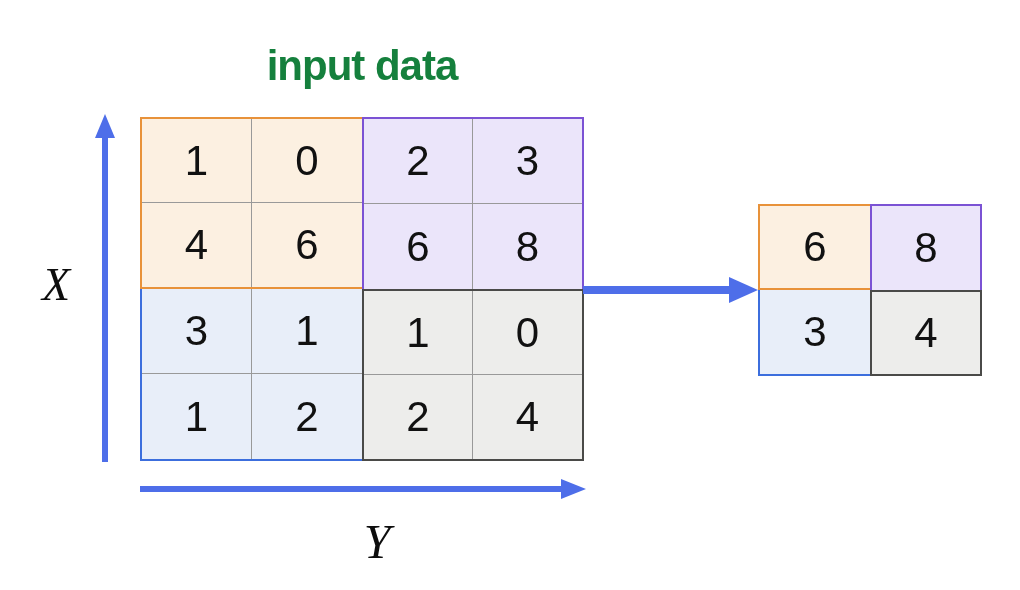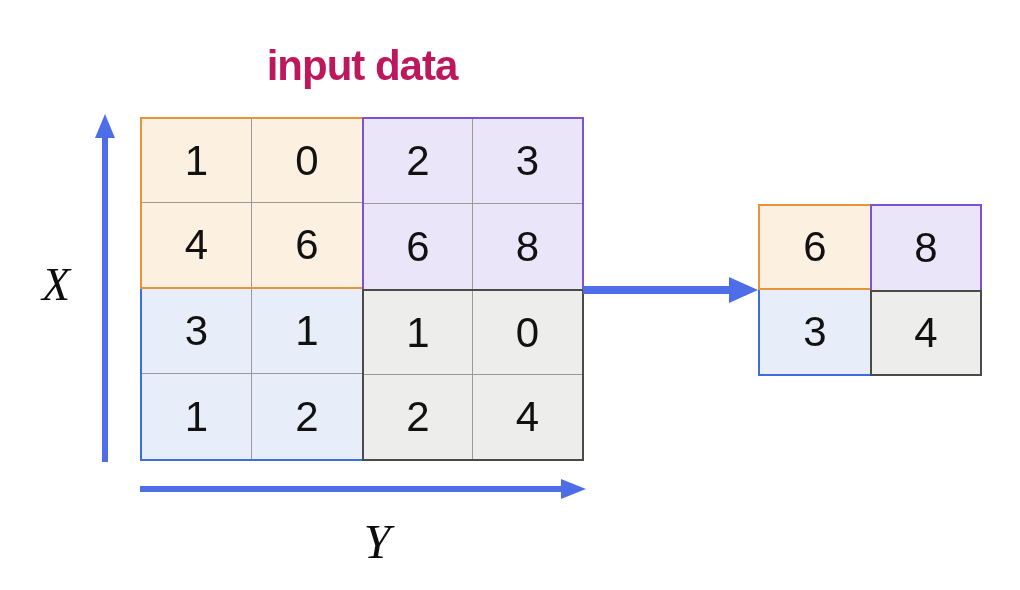--- a/index.html
+++ b/index.html
@@ -11,21 +11,21 @@
     overflow: hidden;
     font-family: "Liberation Sans", sans-serif;
   }
   .title {
     position: absolute;
     left: 140px; top: 42px; width: 444px;
     text-align: center;
     font-size: 42px;
     font-weight: bold;
     letter-spacing: -1px;
-    color: #be185d;
+    color: #15803d;
   }
   .axis-label {
     position: absolute;
     font-family: "Liberation Serif", serif;
     font-style: italic;
     color: #0d0d0d;
     text-align: center;
   }
   .x-label { left: 25px; top: 258px; width: 62px; font-size: 46px; }
   .y-label { left: 337px; top: 514px; width: 80px; font-size: 48px; }

